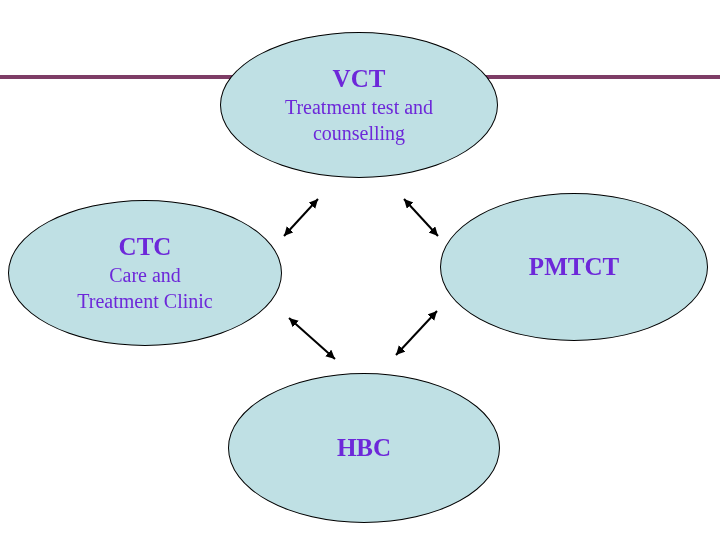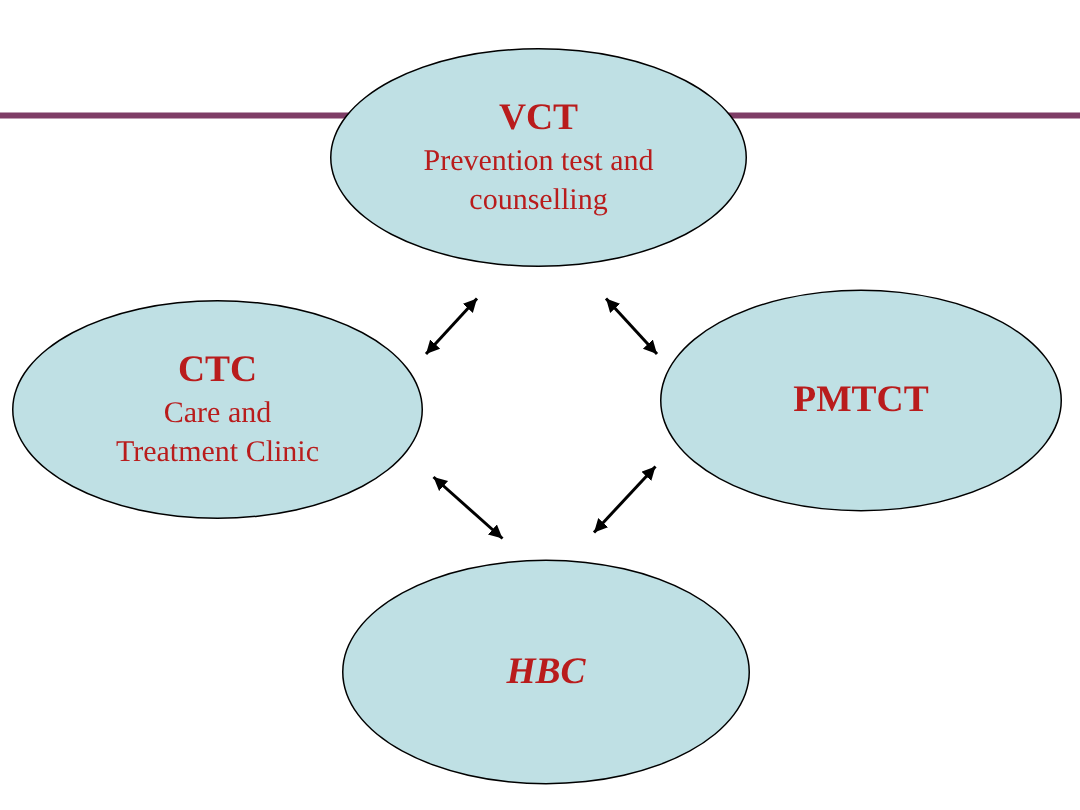--- a/index.html
+++ b/index.html
@@ -7,21 +7,21 @@
     padding: 0;
     background: #ffffff;
   }
   .slide {
     position: relative;
     width: 720px;
     height: 540px;
     background: #ffffff;
     overflow: hidden;
     font-family: "Liberation Serif", "DejaVu Serif", serif;
-    color: #b91c1c;
+    color: #6d28d9;
   }
   .hline {
     position: absolute;
     left: 0;
     top: 75px;
     width: 720px;
     height: 4px;
     background: #7e3d66;
     z-index: 1;
   }
@@ -52,21 +52,21 @@
     line-height: 30px;
   }
   .node-sub {
     font-size: 20px;
     line-height: 26px;
     white-space: pre-line;
   }
   .node-vct   { left: 220px; top: 32px;  width: 278px; height: 146px; }
   .node-ctc   { left: 8px;   top: 200px; width: 274px; height: 146px; }
   .node-pmtct { left: 440px; top: 193px; width: 268px; height: 148px; }
-  .node-hbc   { left: 228px; top: 373px; width: 272px; height: 150px; font-style: italic; }
+  .node-hbc   { left: 228px; top: 373px; width: 272px; height: 150px; }
 </style>
 </head>
 <body>
 
 <div class="slide">
 
   <div class="hline"></div>
 
   <svg class="arrows" viewBox="0 0 720 540" xmlns="http://www.w3.org/2000/svg">
     <defs>
@@ -75,21 +75,21 @@
       </marker>
     </defs>
     <line x1="284" y1="236" x2="318" y2="199" stroke="#000000" stroke-width="2" marker-start="url(#ah)" marker-end="url(#ah)"></line>
     <line x1="404" y1="199" x2="438" y2="236" stroke="#000000" stroke-width="2" marker-start="url(#ah)" marker-end="url(#ah)"></line>
     <line x1="289" y1="318" x2="335" y2="359" stroke="#000000" stroke-width="2" marker-start="url(#ah)" marker-end="url(#ah)"></line>
     <line x1="396" y1="355" x2="437" y2="311" stroke="#000000" stroke-width="2" marker-start="url(#ah)" marker-end="url(#ah)"></line>
   </svg>
 
   <div class="node node-vct">
     <div class="node-title">VCT</div>
-    <div class="node-sub">Prevention test and
+    <div class="node-sub">Treatment test and
 counselling</div>
   </div>
 
   <div class="node node-ctc">
     <div class="node-title">CTC</div>
     <div class="node-sub">Care and
 Treatment Clinic</div>
   </div>
 
   <div class="node node-pmtct">

